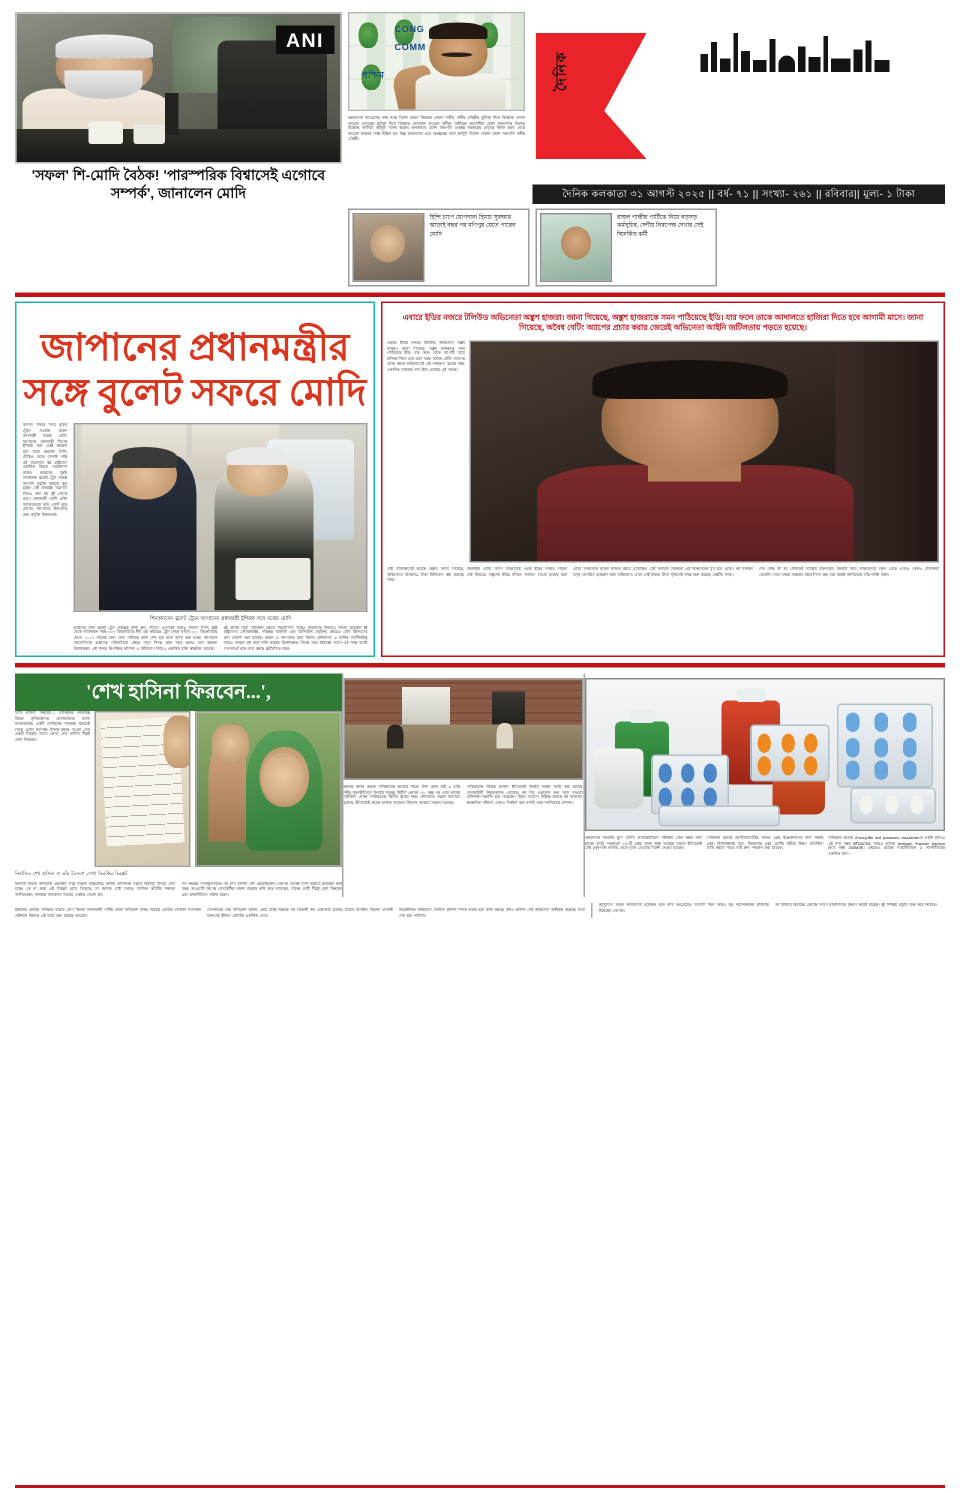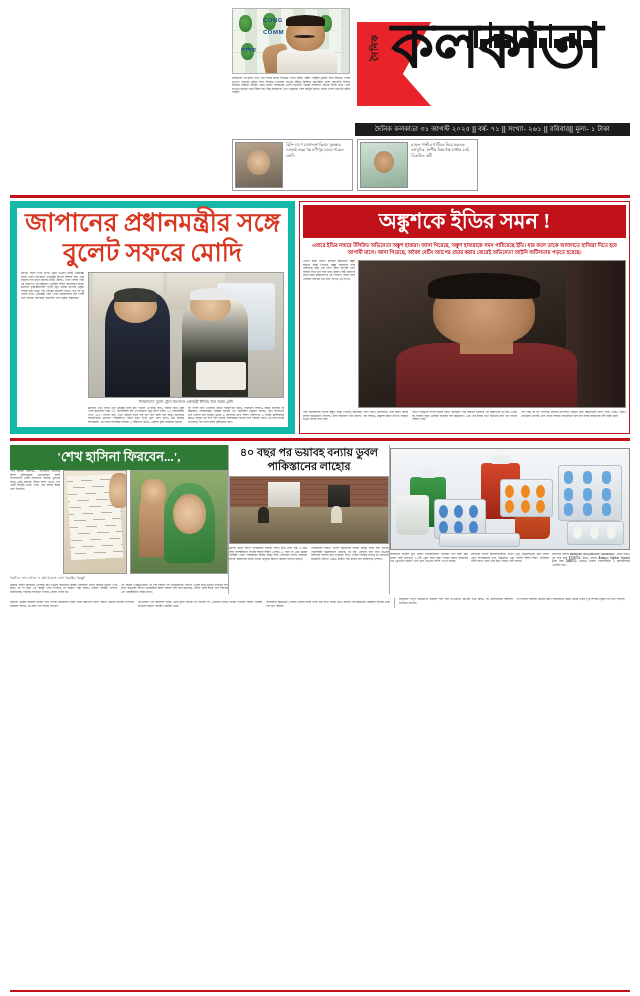--- a/index.html
+++ b/index.html
@@ -100,21 +100,21 @@
   .ph-modi::after { content:""; position: absolute; left: 24%; top: 16%; width: 50%; height: 56%;
     background: radial-gradient(circle at 50% 45%,#e6c6a5,#ad8862); border-radius: 50%; }
   .ph-man { background: linear-gradient(170deg,#cfe2d6,#8fae9b); }
   .ph-man::after { content:""; position: absolute; left: 28%; top: 18%; width: 44%; height: 50%;
     background: radial-gradient(circle at 50% 45%,#d9ab82,#a87d54); border-radius: 50%; }
 
   .rule-red { height: 3px; background: #c1121a; margin: 4px 0 0 0; }
 
   
   .lead { display: flex; gap: 4px; margin-top: 3px; }
-  .lead-left { width: 285px; border: 7px solid #14b8a6; padding: 0 4px 3px 4px; }
+  .lead-left { width: 240px; border: 1px solid #14b8a6; padding: 16px 4px 3px 4px; }
   .lead-head { color: #d8361f; font-size: 25px; line-height: 30px; font-weight: bold;
     text-align: center; font-family: "Liberation Serif", serif; }
   .lead-body { display: flex; gap: 4px; margin-top: 4px; }
   .lead-col { width: 66px; }
   .lead-photo { width: 196px; height: 126px; border: 1px solid #9d9d9d; position: relative;
     overflow: hidden; background: linear-gradient(180deg,#d9d6ce,#b9b5ab); }
   .tr-window { position: absolute; right: 4%; top: 8%; width: 30%; height: 54%;
     background: linear-gradient(180deg,#eef2f4,#c8d2d6); border-radius: 4px; }
   .tr-seat { position: absolute; left: 2%; top: 0; width: 36%; height: 40%;
     background: linear-gradient(180deg,#e8e4d9,#cdc7b8); border-radius: 0 0 8px 8px; }
@@ -234,20 +234,36 @@
   .footer-rule { position: absolute; left: 10px; right: 10px; bottom: 4px; height: 2px; background: #c1121a; }
 </style>
 </head>
 <body>
 
 <div class="page">
 
   <div class="masthead">
 
     <div class="mh-left">
+      <div class="mh-photo-main">
+        <div class="modi-scene">
+          <div class="ms-wallmap"></div>
+          <div class="ms-darkchair"></div>
+          <div class="ms-body"></div>
+          <div class="ms-head"></div>
+          <div class="ms-hair"></div>
+          <div class="ms-beard"></div>
+          <div class="ms-desk"></div>
+          <div class="ms-mug"></div>
+          <div class="ms-mug2"></div>
+          <div class="ms-mic"></div>
+        </div>
+        <div class="ani-badge">ANI</div>
+      </div>
+      <div class="mh-caption">'সফল' শি-মোদি বৈঠক! 'পারস্পরিক বিশ্বাসেই এগোবে সম্পর্ক', জানালেন মোদি</div>
     </div>
 
     <div class="mh-mid">
       <div class="mh-mid-photo">
         <div class="cong-bg">
           <div class="cong-row" style="top:0"></div>
           <div class="cong-row" style="top:34%"></div>
           <div class="cong-row" style="top:68%"></div>
           <div class="cong-hand" style="left:6px;top:6px"></div>
           <div class="cong-hand" style="left:30px;top:4px"></div>
@@ -281,21 +297,20 @@
             <i style="width:11px;height:11px;border-radius:50% 50% 0 0"></i>
           <i style="width:5px;height:17px"></i>
             <i style="width:8px;height:10px"></i>
           <i style="width:3px;height:24px"></i>
             <i style="width:13px;height:9px"></i>
           <i style="width:6px;height:15px"></i>
             <i style="width:4px;height:21px"></i>
           <i style="width:10px;height:8px"></i>
 
         </div>
-        <div class="logo-word">কলকাতা</div>
       </div>
       <div style="display:flex">
         <div class="mh-strip" style="flex:1">দৈনিক কলকাতা ৩১ আগস্ট ২০২৫   || বর্ষ- ৭১ || সংখ্যা- ২৬১ || রবিবার|| মূল্য- ১ টাকা</div>
       </div>
     </div>
 
   </div>
 
   <div class="teaser-row">
     <div style="width:218px"></div>
@@ -334,21 +349,20 @@
           <div class="filler" style="font-size:3.4px;line-height:4.6px;padding-top:2px;text-align:center">শিনকানসেন বুলেট ট্রেনে জাপানের প্রধানমন্ত্রী ইশিবার সঙ্গে নরেন্দ্র মোদি</div>
           <div style="display:flex;gap:4px;margin-top:2px">
             <div class="filler" style="flex:1">ভারতের প্রথম বুলেট ট্রেন প্রকল্পের কাজ দ্রুত গতিতে এগোচ্ছে বলেও জানান তিনি। মুম্বই থেকে আমদাবাদ পর্যন্ত ৫০৮ কিলোমিটার দীর্ঘ এই করিডরে ট্রেন চলবে ঘণ্টায় ৩২০ কিলোমিটার বেগে। ২০২৭ সালের মধ্যে প্রথম পর্যায়ের কাজ শেষ হবে বলে আশা করা হচ্ছে। জাপানের সহযোগিতায় ভারতের পরিকাঠামো ক্ষেত্রে নতুন দিগন্ত খুলে যাবে বলেও মনে করছেন বিশেষজ্ঞরা। এই সফরে দ্বিপাক্ষিক বাণিজ্য ও বিনিয়োগ নিয়েও একাধিক চুক্তি স্বাক্ষরিত হয়েছে।</div>
             <div class="filler" style="flex:1">দুই দেশের মধ্যে প্রতিরক্ষা ক্ষেত্রে সহযোগিতা আরও বাড়ানোর বিষয়েও সহমত হয়েছেন দুই রাষ্ট্রনেতা। সেমিকন্ডাক্টর, পরিচ্ছন্ন জ্বালানি এবং ডিজিটাল প্রযুক্তির ক্ষেত্রেও যৌথ উদ্যোগের কথা ঘোষণা করা হয়েছে। ভারত ও জাপানের মধ্যে বিশেষ কৌশলগত ও বৈশ্বিক অংশীদারিত্ব আরও মজবুত হল বলে দাবি করেছে বিদেশমন্ত্রক। চিনের সঙ্গে বৈঠকের আগে এই সফর যথেষ্ট তাৎপর্যপূর্ণ বলে মনে করছে কূটনৈতিক মহল।</div>
           </div>
         </div>
       </div>
     </div>
 
     <div class="lead-right">
-      <div class="red-banner">অঙ্কুশকে ইডির সমন !</div>
       <div class="red-sub">এবারে ইডির নজরে টলিউড অভিনেতা অঙ্কুশ হাজরা। জানা গিয়েছে, অঙ্কুশ হাজরাকে সমন পাঠিয়েছে ইডি। যার ফলে তাকে আদালতে হাজিরা দিতে হবে আগামী মাসে। জানা গিয়েছে, অবৈধ বেটিং অ্যাপের প্রচার করার জেরেই অভিনেতা আইনি জটিলতায় পড়তে হয়েছে।</div>
       <div class="ankush-wrap">
         <div class="ankush-col filler">এবারে ইডির নজরে টলিউড অভিনেতা অঙ্কুশ হাজরা। জানা গিয়েছে, অঙ্কুশ হাজরাকে সমন পাঠিয়েছে ইডি। যার ফলে তাঁকে আগামী মাসে হাজিরা দিতে হবে বলে খবর। অবৈধ বেটিং অ্যাপের প্রচার করার অভিযোগেই এই পদক্ষেপ। সূত্রের খবর, একাধিক তারকার নাম উঠে এসেছে এই তদন্তে।</div>
         <div class="ankush-photo">
           <div class="ak-curtain"></div>
           <div class="ak-body"></div>
           <div class="ak-neck"></div>
           <div class="ak-face"></div>
           <div class="ak-hair"></div>
         </div>
@@ -384,21 +398,20 @@
       <div class="filler" style="font-size:3.2px;line-height:4.4px;padding-top:2px">নির্বাসিত শেখ হাসিনা ও তাঁর উদ্দেশে লেখা বিতর্কিত চিরকুট</div>
       <div class="s2a-cols">
         <div class="filler">ঘটনাটি সামনে আসতেই এলাকায় তীব্র চাঞ্চল্য ছড়িয়েছে। স্থানীয় প্রশাসনের তরফে বিষয়টি খতিয়ে দেখা হচ্ছে। কে বা কারা এই চিরকুট রেখে গিয়েছে, তা জানার চেষ্টা চলছে। মসজিদ কমিটির সদস্যরা জানিয়েছেন, দানবাক্স সাধারণত সপ্তাহে একবার খোলা হয়।</div>
         <div class="filler">গত বছরের গণঅভ্যুত্থানের পর শেখ হাসিনা দেশ ছেড়েছিলেন। তারপর থেকেই তিনি ভারতে রয়েছেন বলে খবর। আওয়ামী লিগের নেতাকর্মীরা অবশ্য বারবার দাবি করে আসছেন, তাঁদের নেত্রী শীঘ্রই দেশে ফিরবেন এবং রাজনীতিতে সক্রিয় হবেন।</div>
       </div>
     </div>
 
     <div class="vline"></div>
 
     <div class="s2b">
-      <div class="s2b-head">৪০ বছর পর ভয়াবহ বন্যায় ডুবল পাকিস্তানের লাহোর</div>
       <div class="flood-ph">
         <div class="fl-wall"></div>
         <div class="fl-door"></div>
         <div class="fl-door2"></div>
         <div class="fl-water"></div>
         <div class="fl-p1"></div>
         <div class="fl-p2"></div>
       </div>
       <div class="s2b-cols">
         <div class="filler">ভয়াবহ বন্যার কবলে পাকিস্তানের লাহোর শহরে। টানা প্রবল বৃষ্টি ও রাভি নদীর জলস্ফীতিতে বিপর্যস্ত শহরের বিস্তীর্ণ এলাকা। ৪০ বছর পর এমন ভয়াবহ পরিস্থিতি দেখল পাকিস্তানের দ্বিতীয় বৃহত্তম শহর। প্রশাসনের তরফে জানানো হয়েছে, ইতিমধ্যেই কয়েক হাজার মানুষকে নিরাপদ আশ্রয়ে সরানো হয়েছে।</div>

